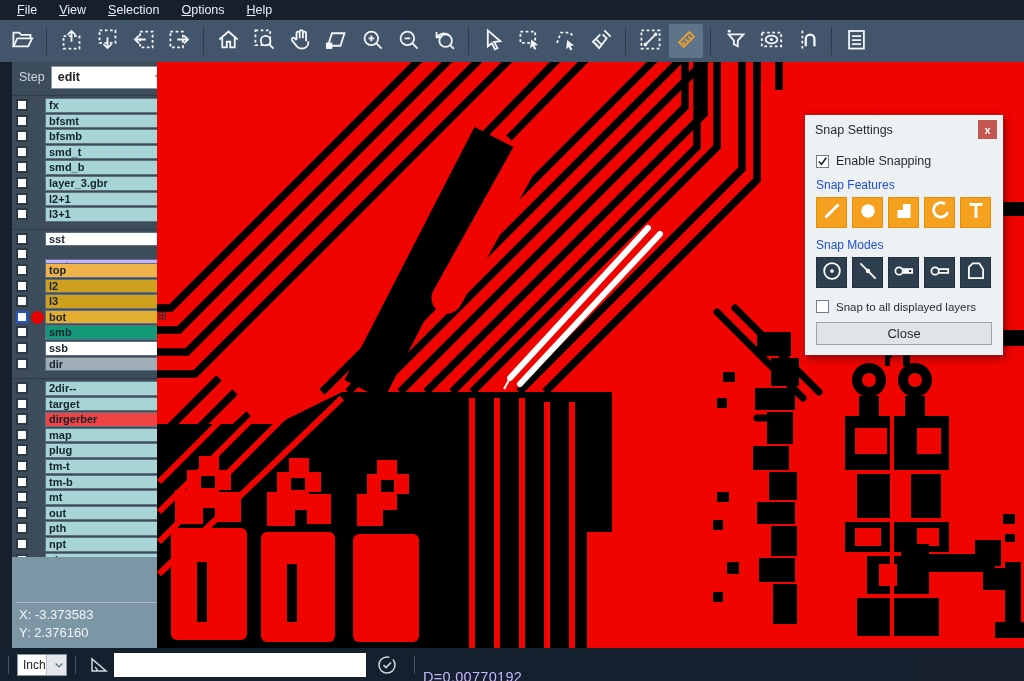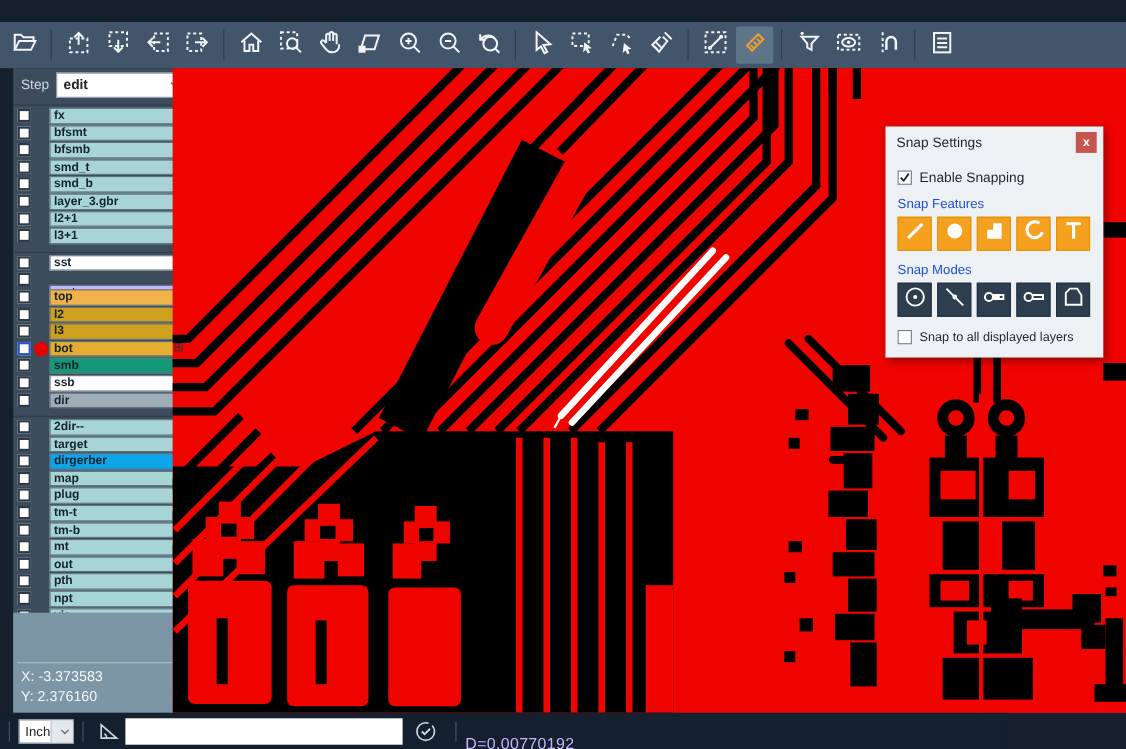--- a/index.html
+++ b/index.html
@@ -72,20 +72,27 @@
   #angle-icon { color:#cdd7e0; width:22px; height:22px; margin:0 4px; }
   #measure-input { width:252px; height:24px; background:#fff; border:none; font-size:12px; padding:0 5px; color:#222; }
   #sync-icon { color:#cdd7e0; width:22px; height:22px; margin:0 8px 0 10px; }
   #d-readout { color:#c4b5fd; font-size:14.5px; font-weight:normal; letter-spacing:.3px;margin-top:24px; }
 </style>
 </head>
 <body>
 
 <div id="app">
 
+  <div id="menubar">
+      <div class="menu-item"><u>F</u>ile</div>
+      <div class="menu-item"><u>V</u>iew</div>
+      <div class="menu-item"><u>S</u>election</div>
+      <div class="menu-item"><u>O</u>ptions</div>
+      <div class="menu-item"><u>H</u>elp</div>
+    </div>
 
   <div id="toolbar">
       <div class="tbtn">
         <span><svg viewBox="0 0 22 22" fill="none" stroke="currentColor" stroke-width="1.6">
             <path d="M3 17 V5 h5 l2 2 h8 v3"></path>
             <path d="M3 17 l3.5 -7 h13 l-3.5 7 z"></path>
           </svg></span>
       </div>
       <div class="tsep"></div>
       <div class="tbtn">
@@ -315,21 +322,21 @@
           <div class="lrow">
             <div class="lcheck"></div>
             <div class="lbar" style="background: rgb(167, 212, 212);">2dir--</div>
           </div>
           <div class="lrow">
             <div class="lcheck"></div>
             <div class="lbar" style="background: rgb(167, 212, 212);">target</div>
           </div>
           <div class="lrow">
             <div class="lcheck"></div>
-            <div class="lbar" style="background: #0ea5e9;">dirgerber</div>
+            <div class="lbar" style="background: #ef4444;">dirgerber</div>
           </div>
           <div class="lrow">
             <div class="lcheck"></div>
             <div class="lbar" style="background: rgb(167, 212, 212);">map</div>
           </div>
           <div class="lrow">
             <div class="lcheck"></div>
             <div class="lbar" style="background: rgb(167, 212, 212);">plug</div>
           </div>
           <div class="lrow">
@@ -581,20 +588,21 @@
           <div class="snap-btn mode">
             <span><svg viewBox="0 0 22 22" fill="none" stroke="currentColor" stroke-width="1.6">
                 <path d="M4.5 17.5 V7.5 L8 4 H14 L17.5 9.5 V17.5 Z"></path>
               </svg></span>
           </div>
         </div>
       <div class="snap-check-row" id="snap-all-row">
         <div class="scheck"></div>
         <span>Snap to all displayed layers</span>
       </div>
+      <div id="snap-close-btn">Close</div>
     </div>
   </div>
 
   <div id="status-bar">
     <div class="ssep"></div>
     <div id="unit-select">
       <span>Inch</span>
       <span class="chev">
         <svg viewBox="0 0 16 16" width="12" height="12">
             <path d="M3.5 6 l4.5 4.5 L12.5 6" fill="none" stroke="currentColor" stroke-width="1.6"></path>

